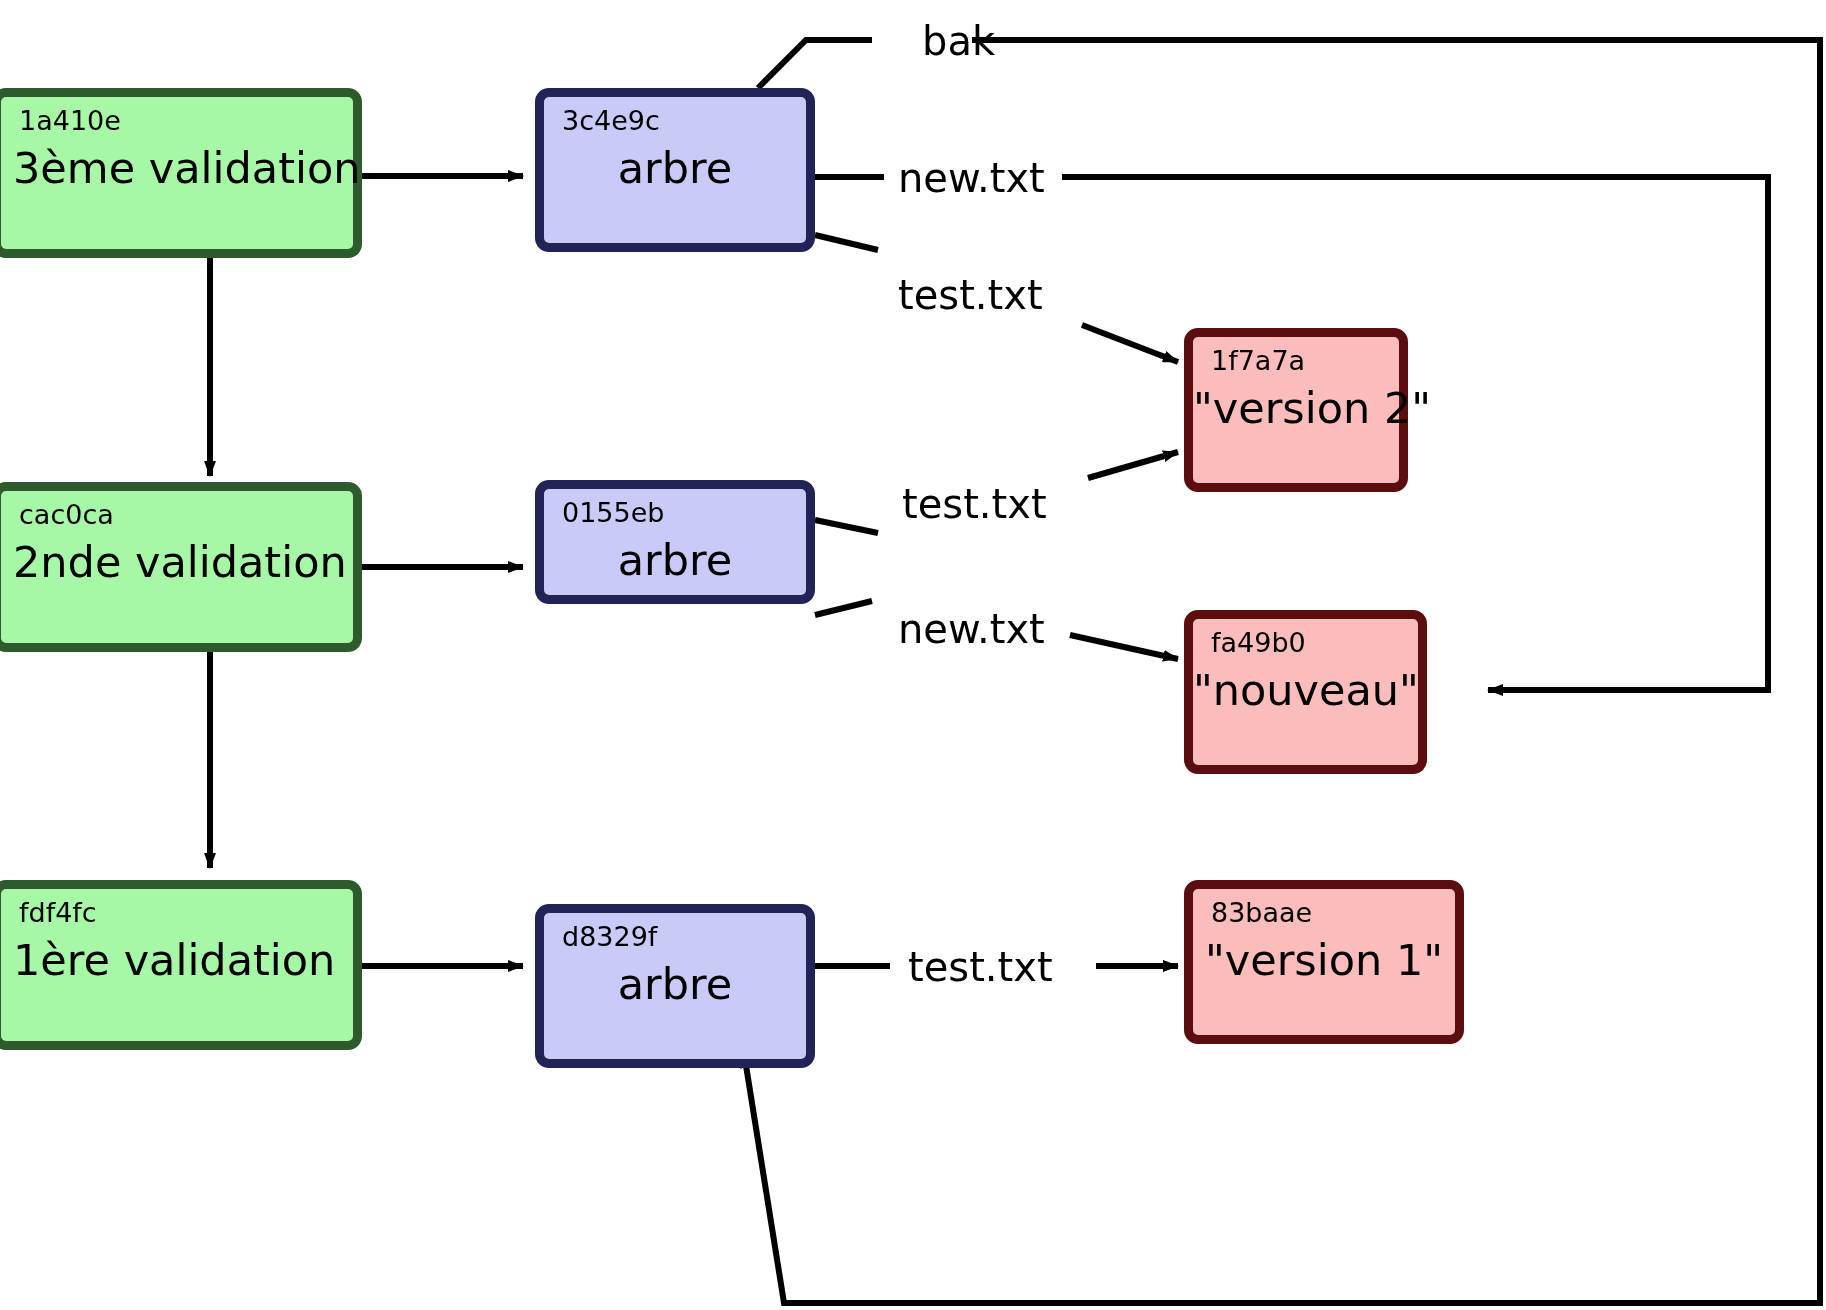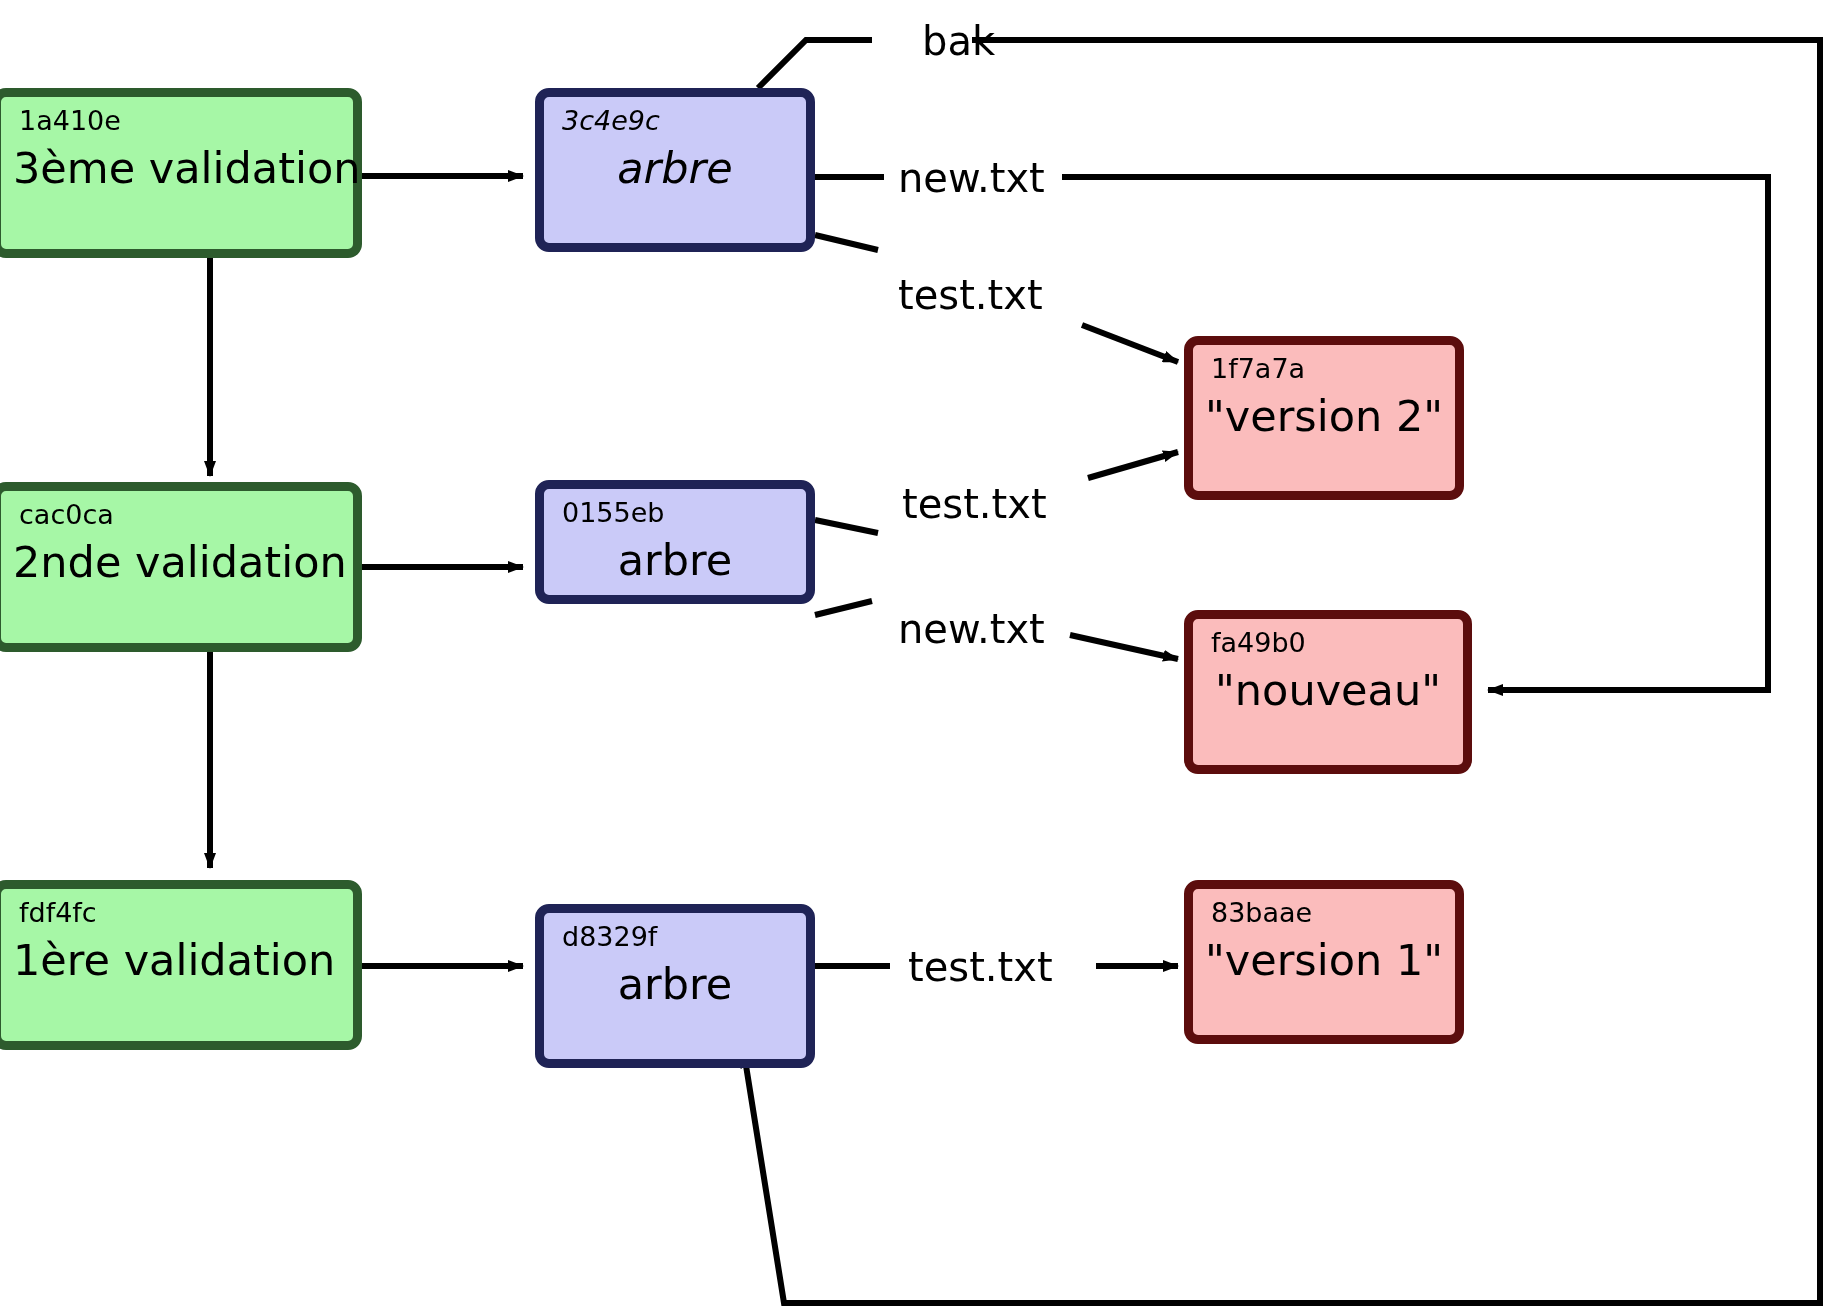--- a/index.html
+++ b/index.html
@@ -64,41 +64,41 @@
   <div class="node commit" style="left:-8px;top:482px;width:370px;height:170px;">
     <div class="hash">cac0ca</div>
     <div class="main">2nde validation</div>
   </div>
 
   <div class="node commit" style="left:-8px;top:880px;width:370px;height:170px;">
     <div class="hash">fdf4fc</div>
     <div class="main">1ère validation</div>
   </div>
 
-  <div class="node tree" style="left:535px;top:88px;width:280px;height:164px;font-style:italic;">
+  <div class="node tree" style="left:535px;top:88px;width:280px;height:164px;">
     <div class="hash">3c4e9c</div>
     <div class="main">arbre</div>
   </div>
 
   <div class="node tree" style="left:535px;top:480px;width:280px;height:124px;">
     <div class="hash">0155eb</div>
     <div class="main">arbre</div>
   </div>
 
   <div class="node tree" style="left:535px;top:880px;width:280px;height:164px;margin-top:24px;">
     <div class="hash">d8329f</div>
     <div class="main">arbre</div>
   </div>
 
-  <div class="node blob" style="left:1184px;top:336px;width:280px;height:164px;padding-left:16px;">
+  <div class="node blob" style="left:1184px;top:328px;width:224px;height:164px;padding-left:16px;">
     <div class="hash">1f7a7a</div>
     <div class="main">"version 2"</div>
   </div>
 
-  <div class="node blob" style="left:1184px;top:610px;width:288px;height:164px;">
+  <div class="node blob" style="left:1184px;top:610px;width:243px;height:164px;">
     <div class="hash">fa49b0</div>
     <div class="main">"nouveau"</div>
   </div>
 
   <div class="node blob" style="left:1184px;top:880px;width:280px;height:164px;">
     <div class="hash">83baae</div>
     <div class="main">"version 1"</div>
   </div>
 
   <div class="elabel" style="left:886px;top:18px;margin-left:36px;">bak</div>

